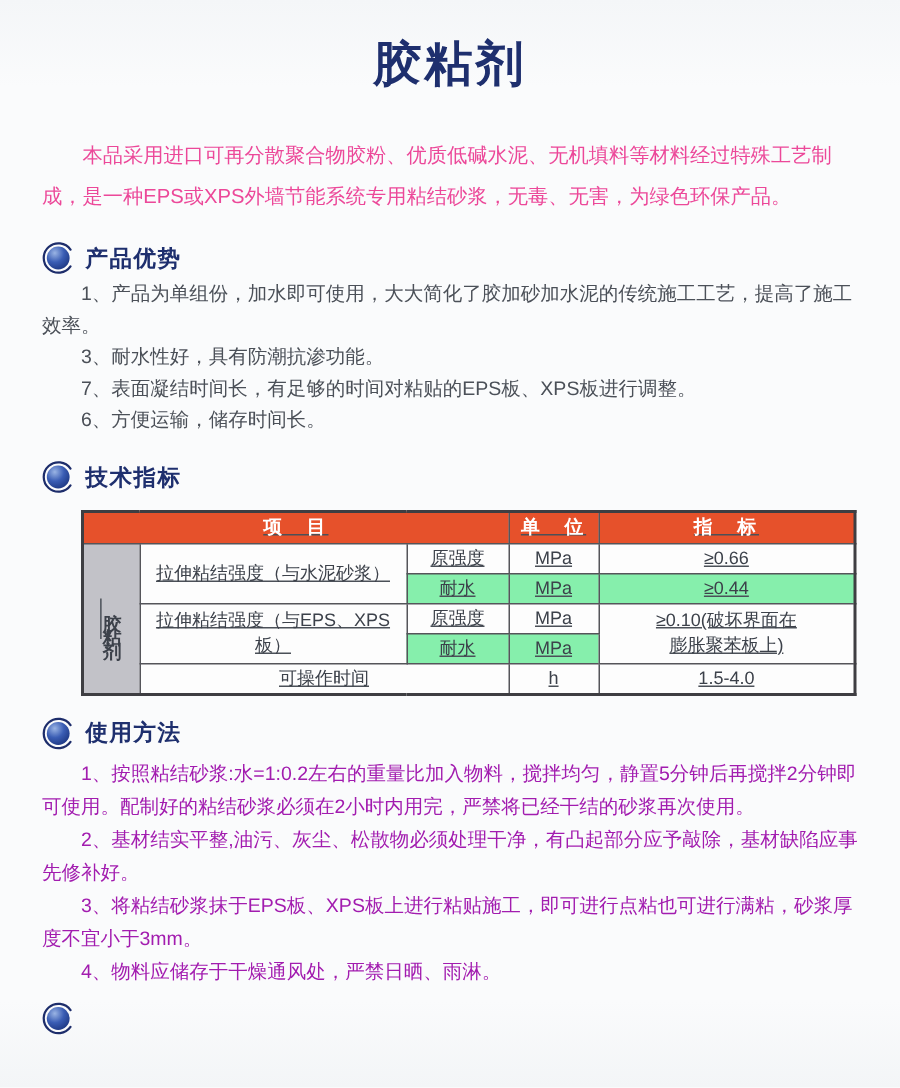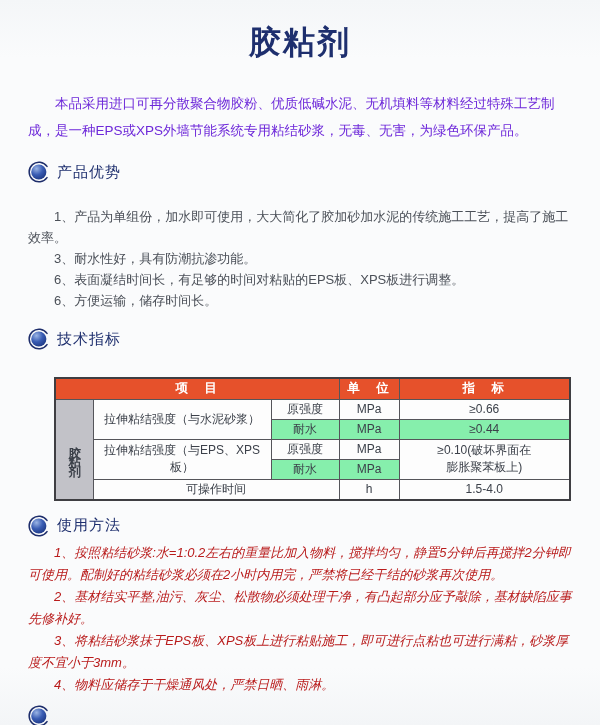--- a/index.html
+++ b/index.html
@@ -25,60 +25,59 @@
     letter-spacing: 2px;
     line-height: 44px;
   }
 
   
   .intro {
     margin-top: 26px;
     font-size: 13.5px;
     line-height: 27px;
     text-indent: 2em;
-    color: #6d28d9;
+    color: #ec4899;
   }
 
   
   .section-heading {
     display: flex;
     align-items: center;
     gap: 7px;
     margin-top: 16px;
     height: 24px;
   }
   .sec-icon { width: 22px; height: 22px; flex: 0 0 22px; display: inline-block; }
   .section-heading .label {
     font-size: 15px;
-    font-weight: normal;
+    font-weight: bold;
     color: #1e2f6e;
     letter-spacing: 1px;
   }
 
   
-  .adv-list { margin-top: 22px; }
+  .adv-list { margin-top: 1px; }
   .adv-list .num-line {
     font-size: 13px;
     line-height: 21px;
     text-indent: 2em;
     color: #4b5058;
   }
 
   
   .usage-list { margin-top: 4px; }
   .usage-list .num-para {
     font-size: 13px;
     line-height: 22px;
     text-indent: 2em;
-    color: #b91c1c;
-    font-style: italic;
-  }
-
-  
-  .spec-table-wrap { margin: 26px 0 0 54px; }
+    color: #a21caf;
+  }
+
+  
+  .spec-table-wrap { margin: 10px 0 0 54px; text-decoration: underline; }
   table.spec {
     border-collapse: collapse;
     width: 515px;
     table-layout: fixed;
     font-size: 12px;
     color: #3c414a;
     border: 2px solid #3e3e42;
     background: #fdfdfd;
   }
   table.spec th, table.spec td {
@@ -133,21 +132,21 @@
         </defs>
         <path d="M19 5.4 A9.8 9.8 0 1 0 19 16.6" fill="none" stroke="#1d2d6b" stroke-width="1.5" stroke-linecap="round"></path>
         <circle cx="10.8" cy="11" r="7.6" fill="url(#g1)"></circle>
       </svg>
     </span>
     <span class="label">产品优势</span>
   </div>
   <div class="adv-list">
     <div class="num-line">1、产品为单组份，加水即可使用，大大简化了胶加砂加水泥的传统施工工艺，提高了施工效率。</div>
     <div class="num-line">3、耐水性好，具有防潮抗渗功能。</div>
-    <div class="num-line">6、表面凝结时间长，有足够的时间对粘贴的EPS板、XPS板进行调整。</div>
+    <div class="num-line">7、表面凝结时间长，有足够的时间对粘贴的EPS板、XPS板进行调整。</div>
     <div class="num-line">6、方便运输，储存时间长。</div>
   </div>
 
   <div class="section-heading">
     <span class="sec-icon">
       <svg width="22" height="22" viewBox="0 0 22 22">
         <defs>
           <radialGradient id="g2" cx="0.35" cy="0.28" r="0.9">
             <stop offset="0" stop-color="#9ab4e4"></stop>
               <stop offset="0.45" stop-color="#3a5db4"></stop>

